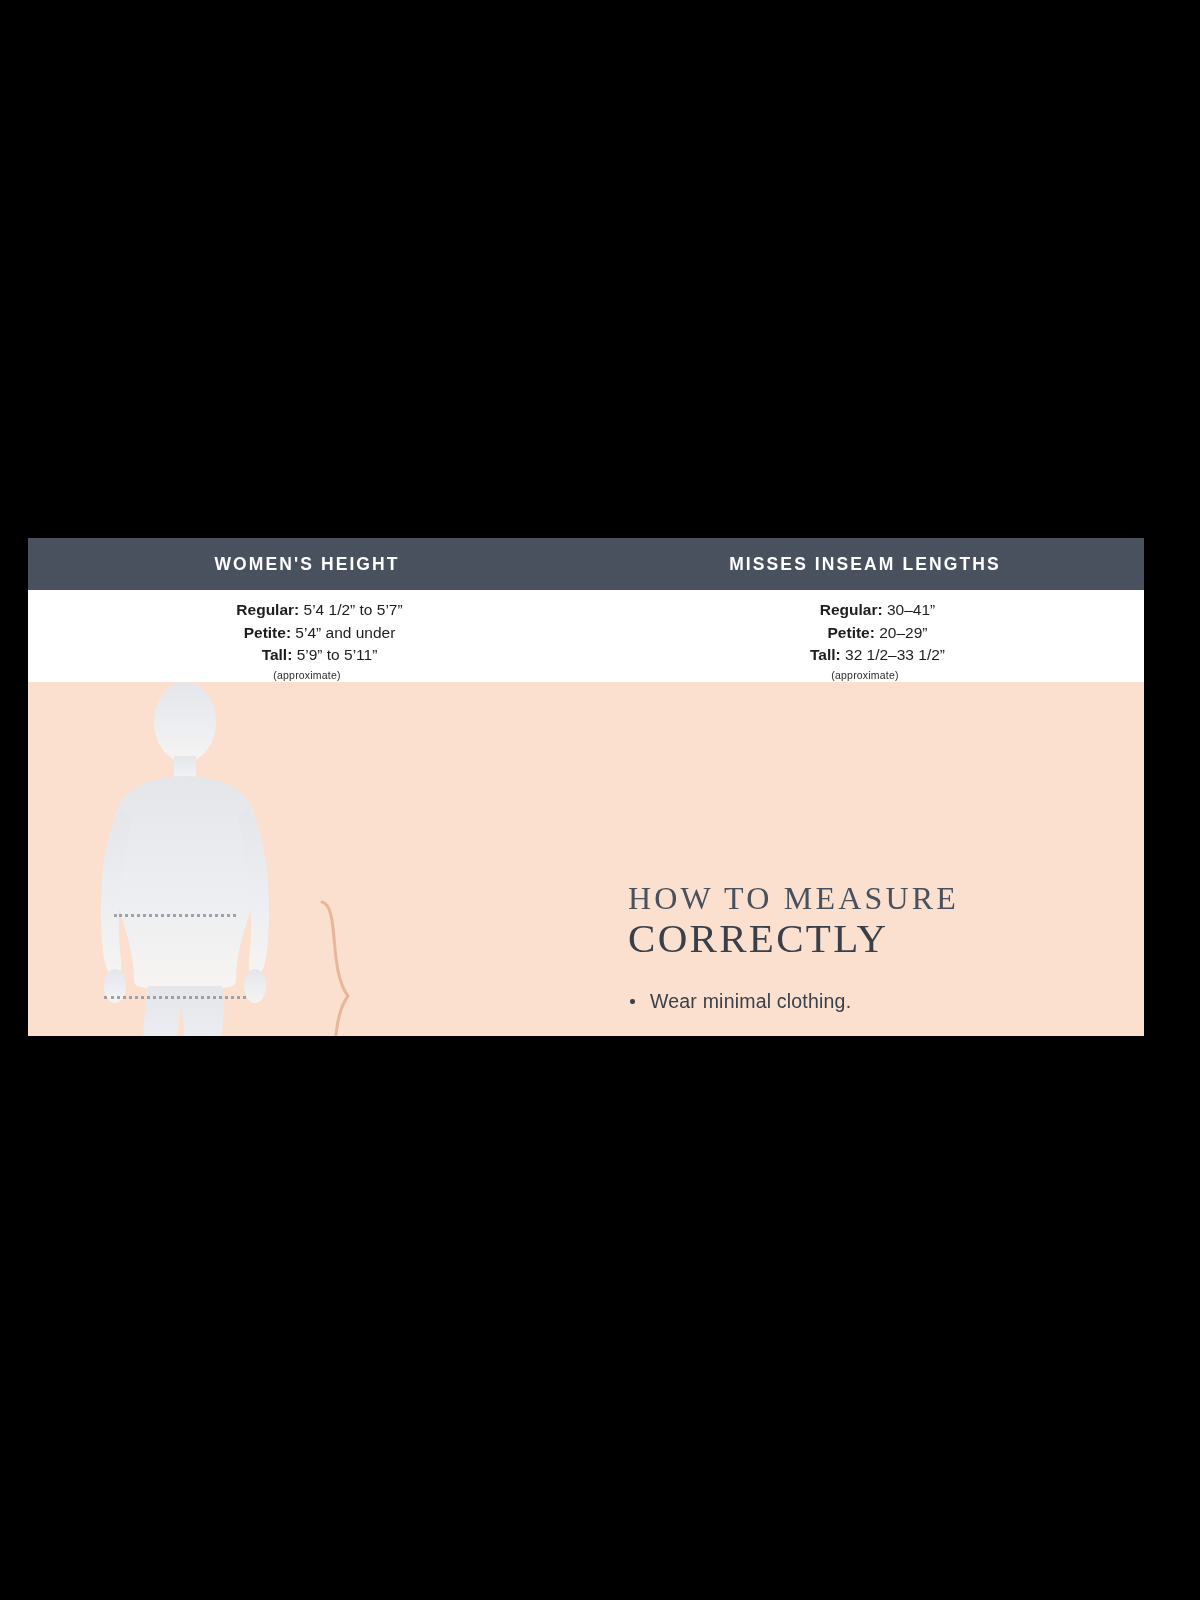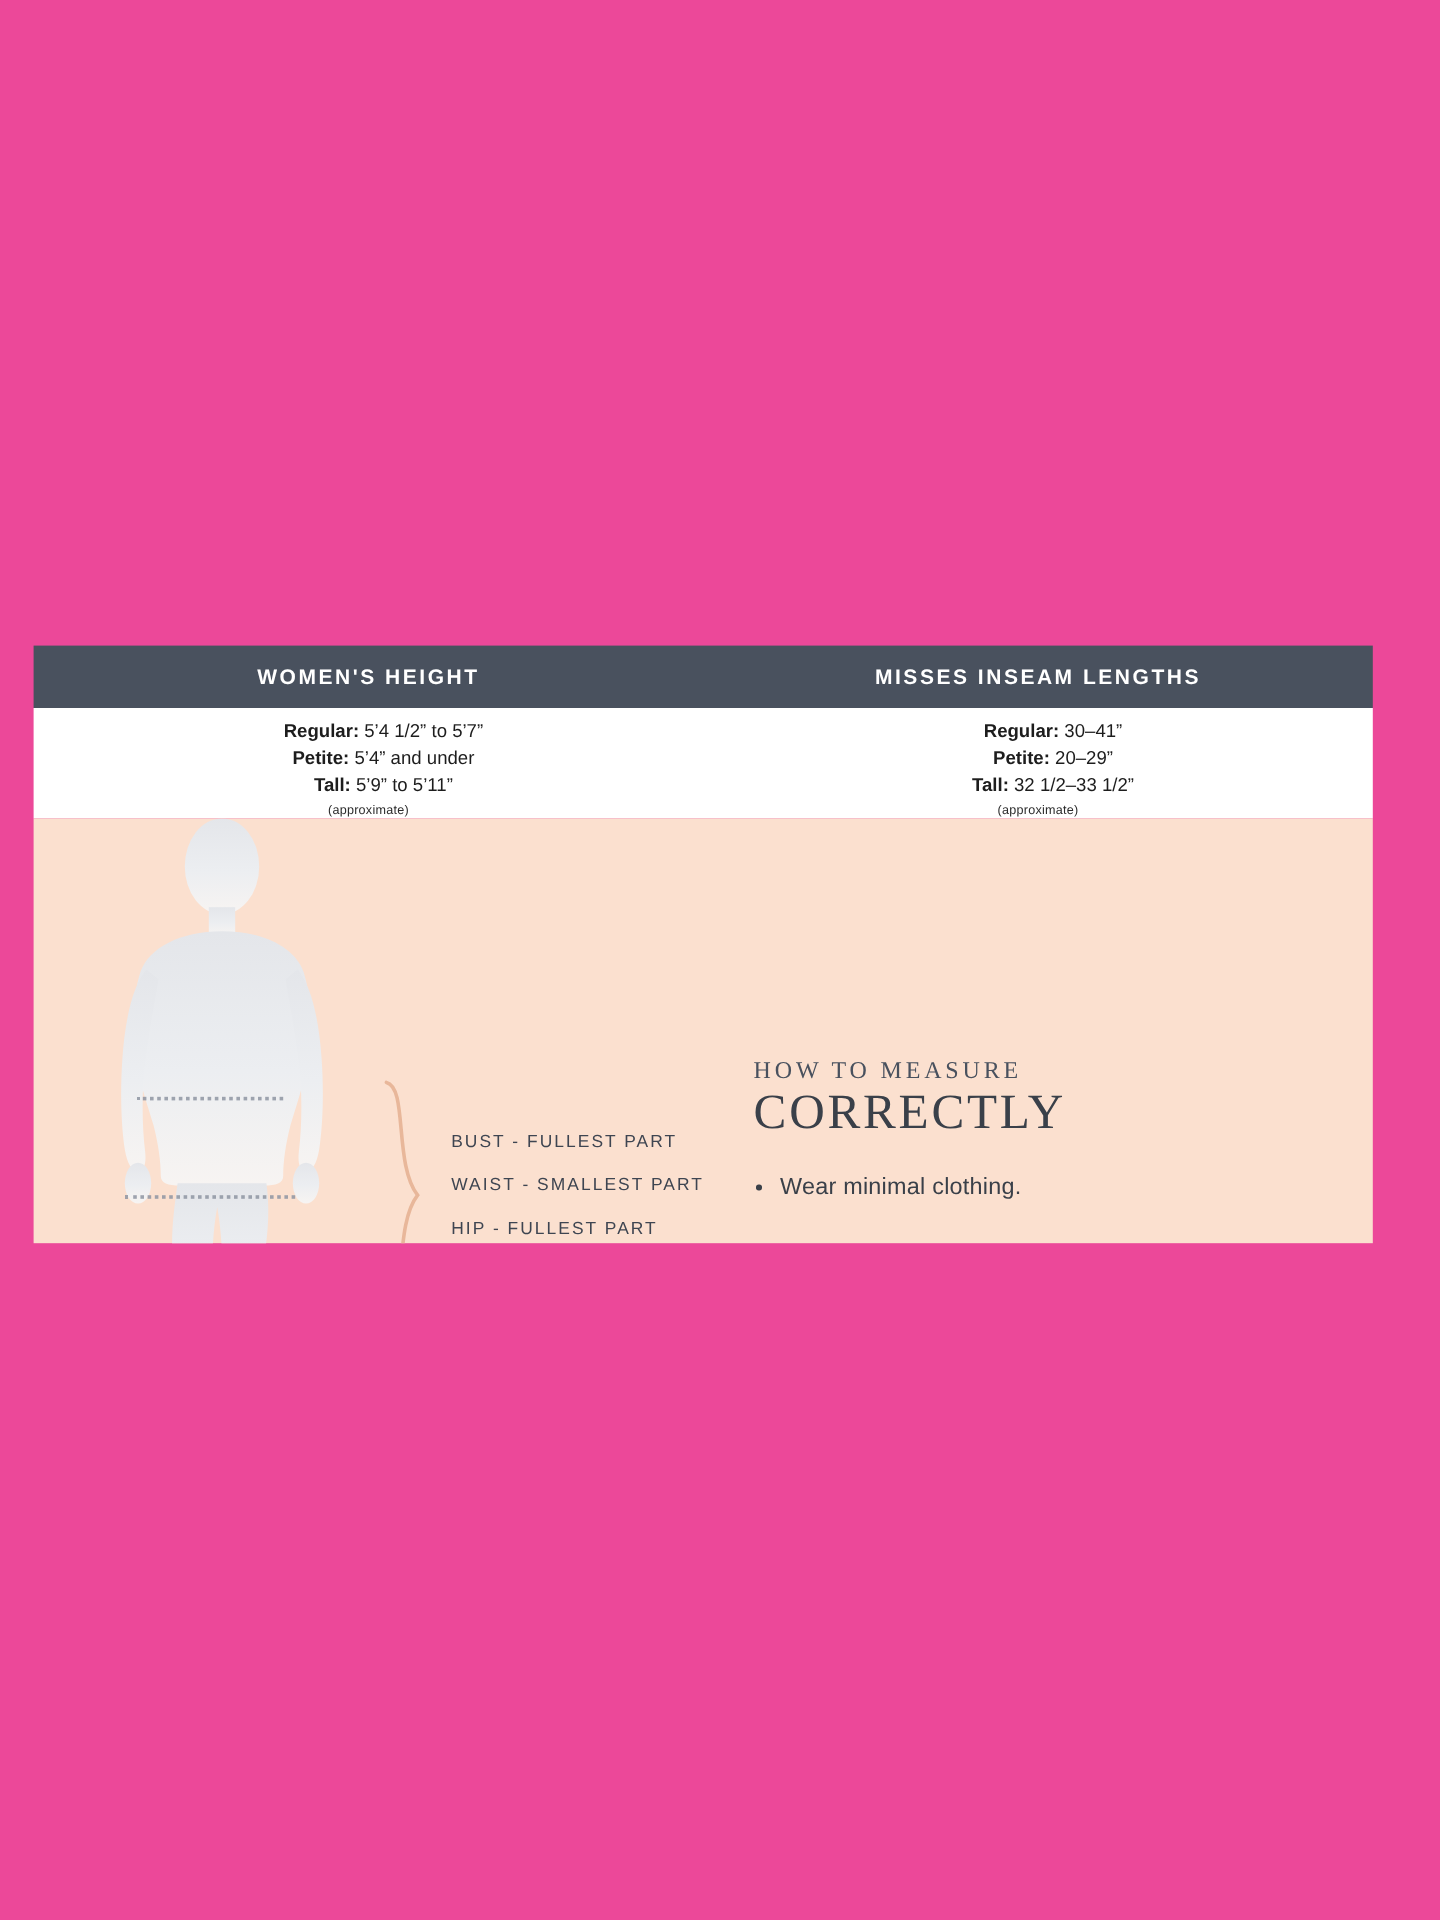--- a/index.html
+++ b/index.html
@@ -8,21 +8,21 @@
     background: #ffffff;
     width: 1200px;
     height: 1600px;
     font-family: "Liberation Sans", sans-serif;
     overflow: hidden;
   }
   #page {
     position: relative;
     width: 1200px;
     height: 1600px;
-    background: #ec4899;
+    background: #000000;
   }
 
   
   #chart {
     position: absolute;
     left: 28px;
     top: 538px;
     width: 1116px;
     height: 498px;
   }
@@ -125,21 +125,21 @@
 
   
   .howto {
     position: absolute;
     left: 600px;
     top: 200px;
     width: 470px;
   }
   .howto-kicker {
     font-family: "Liberation Serif", serif;
-    font-size: 20px;
+    font-size: 32px;
     letter-spacing: 3.2px;
     color: #49515e;
     line-height: 1;
   }
   .howto-title {
     font-family: "Liberation Serif", serif;
     font-size: 41px;
     letter-spacing: 2.3px;
     color: #3a4049;
     line-height: 1.08;
@@ -276,25 +276,20 @@
                  C 70 452, 74 420, 78 392 Z" fill="url(#silgrad)"></path>
       </svg>
 
       <div class="dots bust"></div>
       <div class="dots waist"></div>
 
       <svg class="brace" viewBox="0 0 34 192">
         <path d="M4 2 C 22 6, 10 70, 30 96 C 10 122, 22 186, 4 190" fill="none" stroke="#e8b79a" stroke-width="3" stroke-linecap="round"></path>
       </svg>
 
-      <div class="labels">
-        <div class="label-item">BUST - FULLEST PART</div>
-        <div class="label-item">WAIST - SMALLEST PART</div>
-        <div class="label-item">HIP - FULLEST PART</div>
-      </div>
 
       <div class="howto">
         <div class="howto-kicker">HOW TO MEASURE</div>
         <div class="howto-title">CORRECTLY</div>
         <ul class="howto-list">
           <li>Wear minimal clothing.</li>
 
         </ul>
       </div>
 

